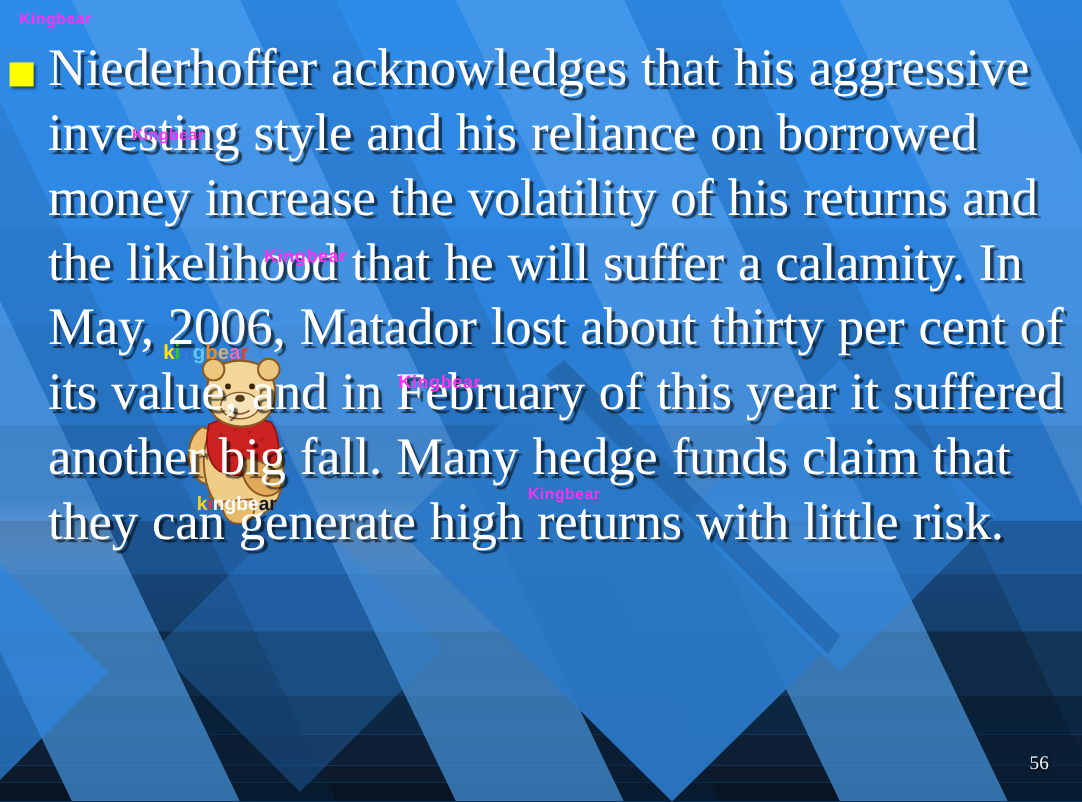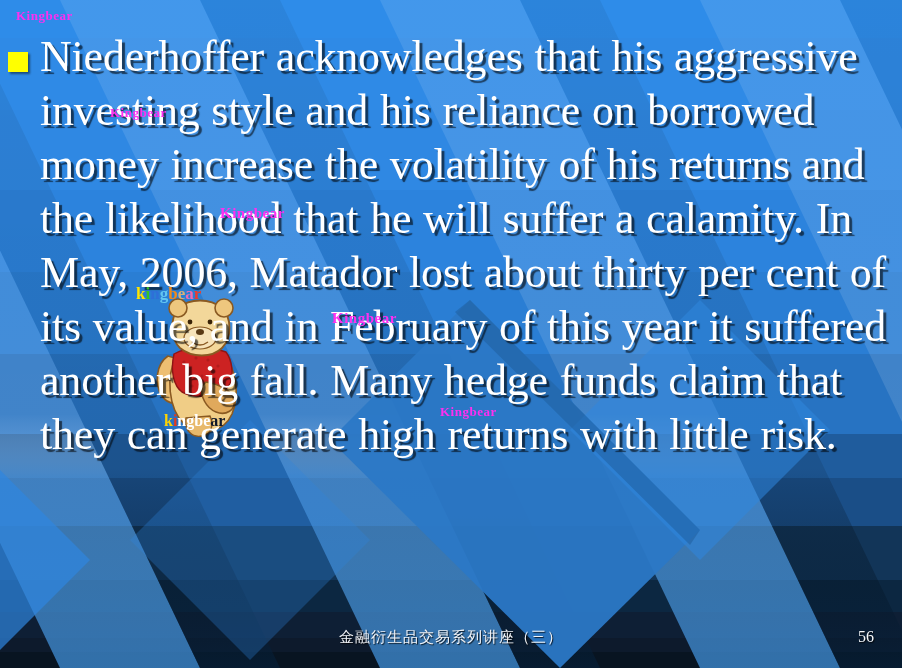--- a/index.html
+++ b/index.html
@@ -62,21 +62,21 @@
     letter-spacing: -0.2px;
     text-shadow: 3px 3px 1px rgba(0,0,0,0.6);
     text-align: left;
     word-spacing: 1px;
     font-family: Liberation Serif, serif;
   }
 
   
   .wm {
     position: absolute;
-    font-family: Liberation Serif, serif;
+    font-family: Liberation Sans, sans-serif;
     font-weight: bold;
     white-space: nowrap;
     pointer-events: none;
     padding-left: 12px;
   }
   .wm-mag { color: #ff2ff0; }
   .wm-small { font-size: 13px; letter-spacing: 0.5px; }
   .wm-mid   { font-size: 15px; letter-spacing: 0.5px; }
   .wm-color { font-size: 17px; letter-spacing: 0px; }
   .wm-color .c1{color:#ffe600;} .wm-color .c2{color:#34c522;}
@@ -217,16 +217,15 @@
   <div class="wm wm-mag wm-mid" style="left:208px;top:205px;">Kingbear</div>
 
   <div class="wm wm-color" style="left:124px;top:284px;"><span class="c1">k</span><span class="c2">i</span><span class="c3">n</span><span class="c4">g</span><span class="c5">b</span><span class="c6">e</span><span class="c7">a</span><span class="c8">r</span></div>
 
   <div class="wm wm-mag wm-mid" style="left:320px;top:310px;">Kingbear</div>
 
   <div class="wm wm-red" style="left:152px;top:412px;"><span class="r1">k</span><span class="r2">i</span><span class="r3">ngbe</span><span class="r4">ar</span></div>
 
   <div class="wm wm-mag wm-small" style="left:428px;top:404px;">Kingbear</div>
 
-  <div class="footer-title">金融衍生品交易系列讲座（三）</div>
   <div class="page-number">56</div>
 
 </div>
 
 </body></html>

